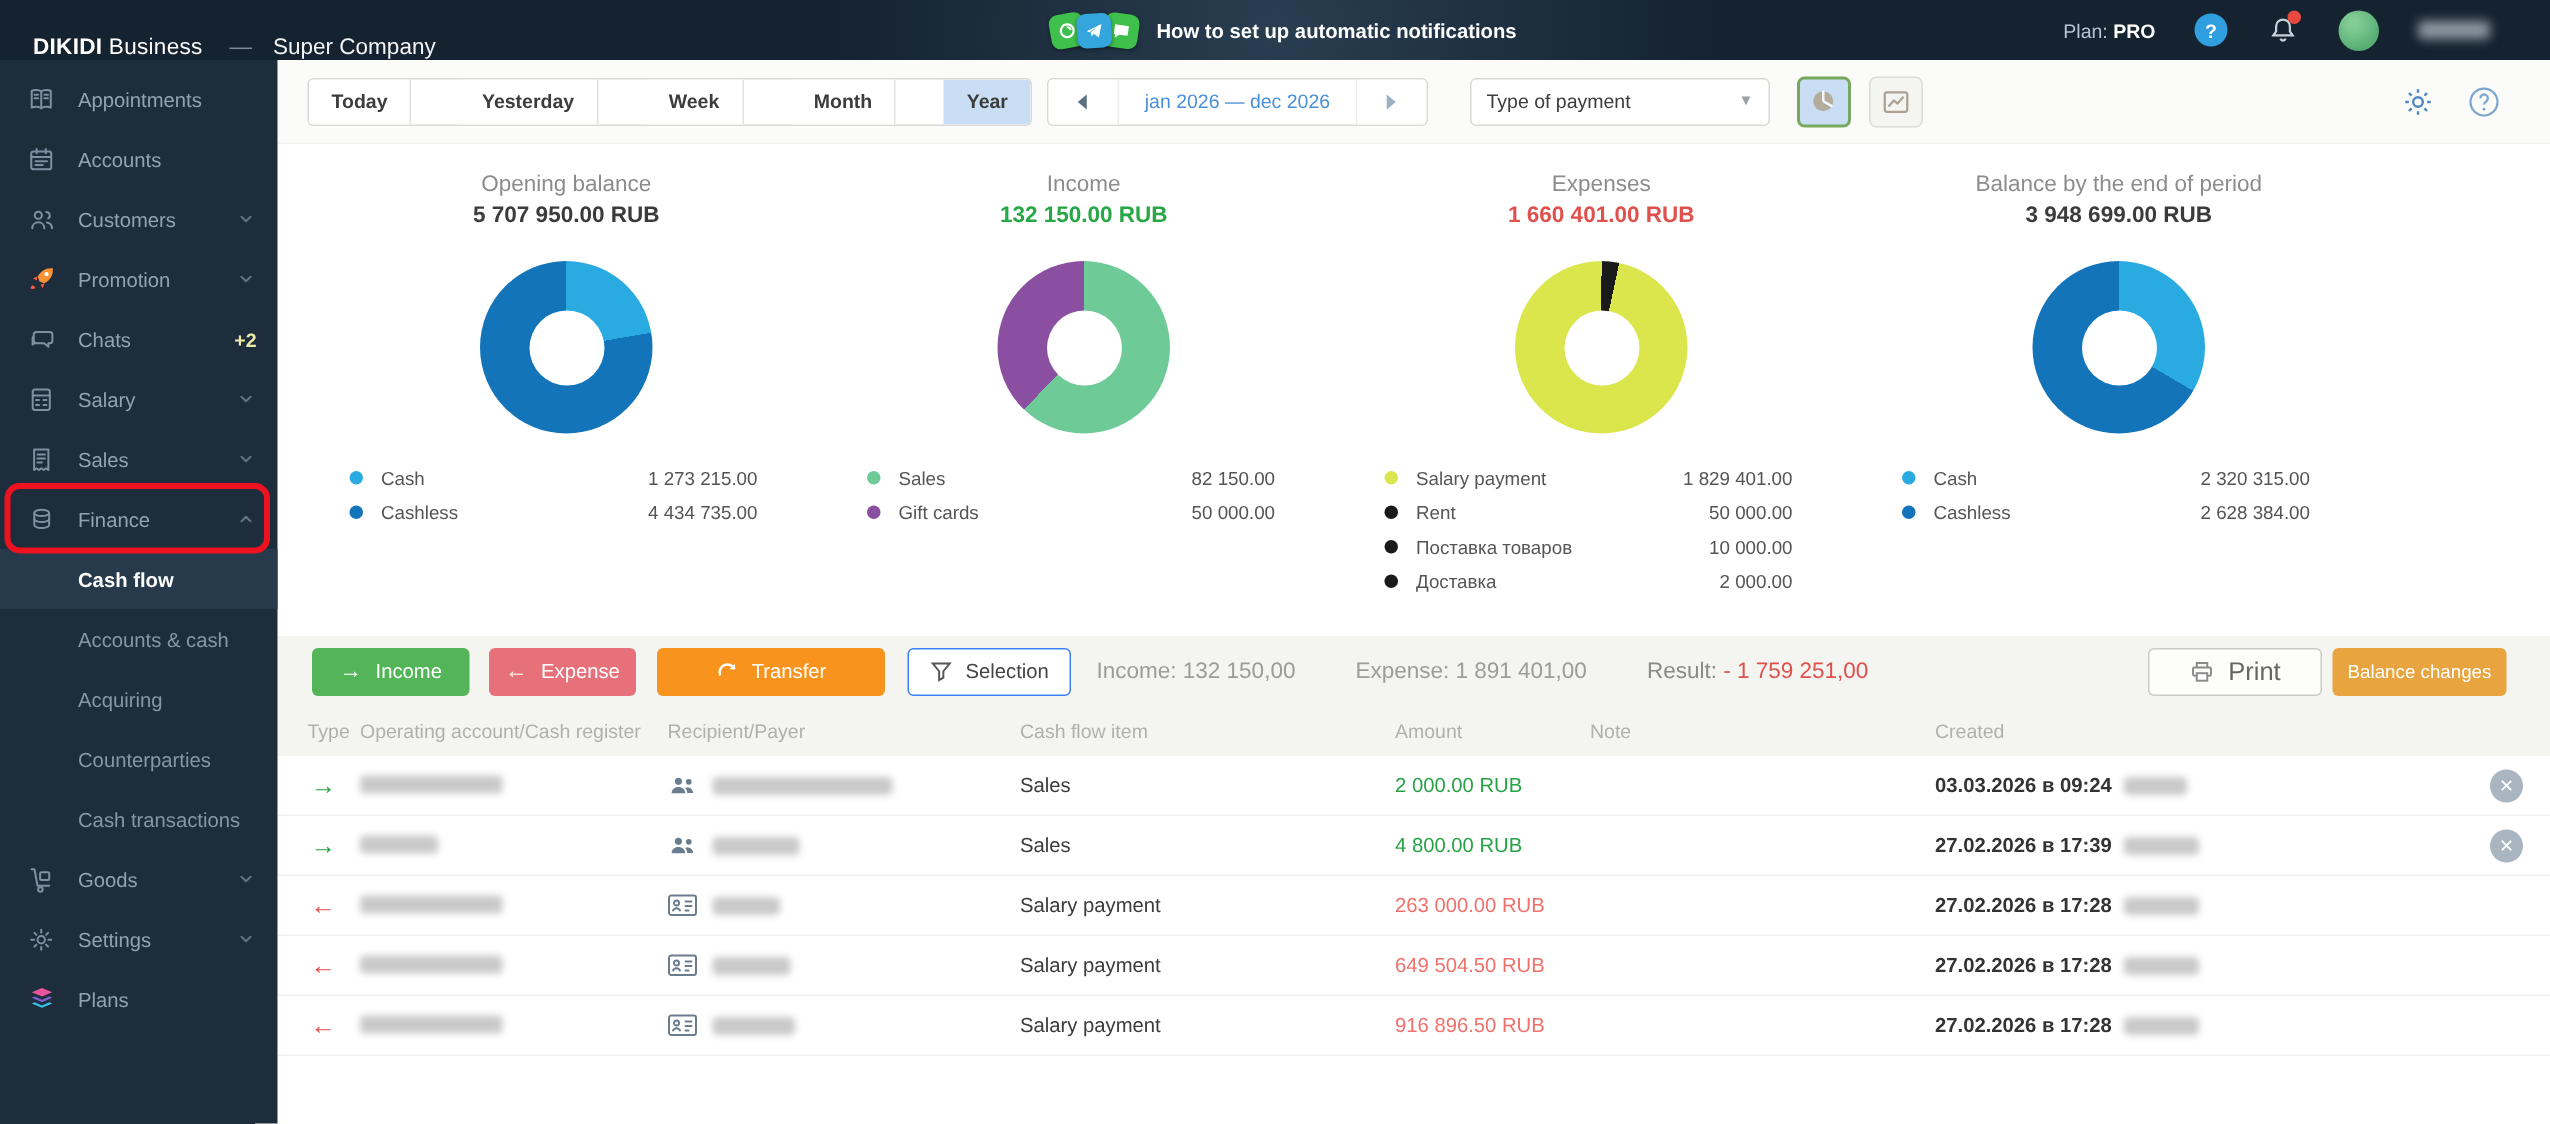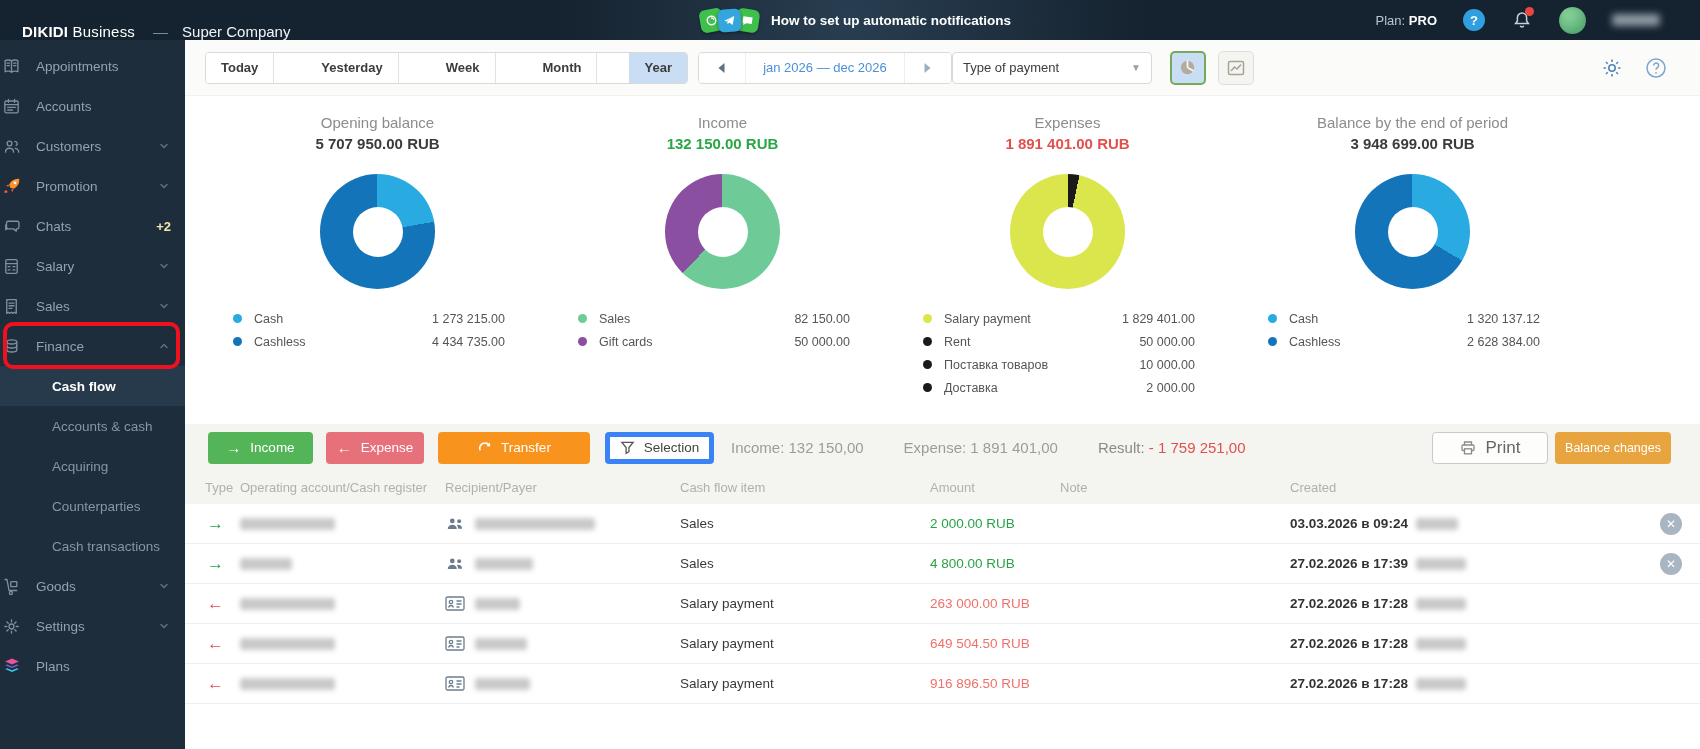--- a/index.html
+++ b/index.html
@@ -24,21 +24,21 @@
   .plan b { color:#fff; font-weight:800; }
   .help-bubble { width:22px; height:22px; border-radius:50%; background:#2f9fe0; color:#fff; font-size:13px; font-weight:700; display:flex; align-items:center; justify-content:center; cursor:pointer; }
   .bell { position:relative; width:22px; height:22px; }
   .bell .dot { position:absolute; right:-1px; top:-2px; width:9px; height:9px; border-radius:50%; background:#e8483f; }
   .avatar { width:27px; height:27px; border-radius:50%; overflow:hidden; position:relative; }
   .avatar .blurfill { position:absolute; inset:-4px; background:radial-gradient(circle at 40% 35%, #8ed6a0, #4da56b 70%); filter:blur(3px); }
   .user-blur { width:48px; height:12px; border-radius:3px; background:#8d98a2; filter:blur(3.5px); }
 
   
   .sidebar { position:absolute; left:0; top:40px; width:185px; height:709px; background:#1e2d3c; padding-top:6px; z-index:10; }
-  .side-item { position:relative; height:40px; display:flex; align-items:center; padding:0 14px 0 2px; cursor:pointer; color:#93a2b1; }
+  .side-item { position:relative; height:40px; display:flex; align-items:center; padding:0 14px 0 18px; cursor:pointer; color:#93a2b1; }
   .side-item .s-icon { width:20px; height:20px; margin-right:14px; color:#7e90a1; flex:none; display:flex; align-items:center; }
   .side-item .s-label { font-size:13.5px; white-space:nowrap; }
   .side-item.sub { padding-left:52px; }
   .side-item.sub .s-label { color:#8696a6; }
   .side-item.active { background:#273a4b; }
   .side-item.active .s-label { color:#ffffff; font-weight:700; }
   .s-badge { margin-left:auto; color:#efe9a8; font-size:13px; font-weight:700; }
   .s-chevron { margin-left:auto; width:14px; height:14px; color:#5f7183; }
   .annotation-box { position:absolute; left:3px; top:282px; width:177px; height:47px; border:4px solid #ee1220; border-radius:10px; pointer-events:none; z-index:15; }
 
@@ -47,21 +47,21 @@
 
   
   .toolbar { position:relative; height:56px; background:#fbfbf9; display:flex; align-items:center; padding-left:20px; border-bottom:1px solid #f1f1ee; }
   .seg-group { display:flex; border:1px solid #d9d9d6; border-radius:4px; overflow:hidden; background:#fff; height:32px;gap:32px; }
   .seg-btn { padding:0 15px; font-size:13px; color:#3c3c3c; background:#fff; border:none; border-right:1px solid #e2e2df; cursor:pointer; font-weight:700; line-height:30px; font-family:inherit; }
   .seg-btn:last-child { border-right:none; }
   .seg-btn.active { background:#c9def5; }
   .pager { display:flex; border:1px solid #d9d9d6; border-radius:4px; overflow:hidden; background:#fff; height:32px; margin-left:10px; align-items:stretch; }
   .pager-btn { width:46px; border:none; background:#fff; cursor:pointer; color:#6e8396; display:flex; align-items:center; justify-content:center; }
   .pager-date { width:160px; display:flex; align-items:center; justify-content:center; font-size:13px; color:#4a90d9; cursor:pointer; border-left:1px solid #eee; border-right:1px solid #eee; }
-  .filter-select { width:200px; height:32px; border:1px solid #d9d9d6; border-radius:4px; background:#fff; display:flex; align-items:center; padding:0 10px; font-size:13px; color:#3c3c3c; cursor:pointer; }
+  .filter-select { margin-left:28px; width:200px; height:32px; border:1px solid #d9d9d6; border-radius:4px; background:#fff; display:flex; align-items:center; padding:0 10px; font-size:13px; color:#3c3c3c; cursor:pointer; }
   .filter-caret { margin-left:auto; color:#9aa0a6; font-size:10px; }
   .chart-toggle { display:flex; gap:12px; margin-left:18px; }
   .tgl { width:36px; height:34px; border-radius:5px; display:flex; align-items:center; justify-content:center; cursor:pointer; border:1px solid #dcdcd9; background:#f4f4f1; color:#a9a294; }
   .tgl.active { background:#c9def5; border:2px solid #77a95c; }
   .toolbar-right { position:absolute; right:32px; top:0; height:56px; display:flex; align-items:center; gap:20px; color:#5b8fc9; }
   .tb-ic { width:24px; height:24px; cursor:pointer; }
 
   
   .charts { height:328px; display:flex; padding-left:20px; }
   .chart-col { width:345px; flex:none; display:flex; flex-direction:column; align-items:center; padding-top:18px; }
@@ -76,21 +76,21 @@
   .legend-label { font-size:12.5px; color:#555; }
   .legend-value { margin-left:auto; font-size:12.5px; color:#555; }
 
   
   .action-bar { height:47px; background:#f4f4f1; display:flex; align-items:center; padding-left:23px; }
   .abtn { height:32px; border:none; border-radius:4px; color:#fff; font-size:13.5px; cursor:pointer; display:flex; align-items:center; justify-content:center; gap:9px; font-family:inherit; }
   .abtn .ar { font-size:15px; font-weight:700; }
   .btn-income { width:105px; background:#53b558; margin-right:13px; }
   .btn-expense { width:98px; background:#e7717a; margin-right:14px; }
   .btn-transfer { width:152px; background:#f8941d; margin-right:15px; }
-  .btn-selection { width:109px; background:#fff; color:#444; border:5px solid #3b82f6; margin-right:17px; }
+  .btn-selection { width:109px; background:#fff; color:#444; border:1px solid #3b82f6; margin-right:17px; }
   .tot { font-size:15px; color:#9c9c9a; margin-right:40px; white-space:nowrap; }
   .tot .tv { color:#9c9c9a; }
   .tot-result { color:#8a8a88; margin-right:0; }
   .tot-result .tv { color:#e0514e; }
   .action-right { margin-left:auto; display:flex; gap:7px; padding-right:29px; }
   .btn-print { width:116px; height:32px; background:#fdfdfb; border:1px solid #c9c9c6; border-radius:4px; color:#666; font-size:17px; display:flex; align-items:center; justify-content:center; gap:10px; cursor:pointer; font-family:inherit; }
   .btn-balance { width:116px; height:32px; background:#e8a43f; border:none; border-radius:4px; color:#fff; font-size:12.5px; cursor:pointer; font-family:inherit; }
 
   
   .grid-cols { display:grid; grid-template-columns:55px 205px 235px 250px 130px 230px 350px 1fr; align-items:center; }
@@ -417,21 +417,21 @@
           </div>
           <div class="legend-row">
             <span class="legend-dot" style="background:#8a4fa0"></span>
             <span class="legend-label">Gift cards</span>
             <span class="legend-value">50 000.00</span>
           </div>
         </div>
       </div>
       <div class="chart-col">
         <div class="chart-title">Expenses</div>
-        <div class="chart-total" style="color:#e0514e">1 891 401.00 RUB</div>
+        <div class="chart-total" style="color:#e0514e">1 660 401.00 RUB</div>
         <div class="donut-wrap">
           <div class="donut" style="background:conic-gradient(from 12deg, #dbe64c 0.00deg 348.20deg, #1a1a1a 348.20deg 357.72deg, #1a1a1a 357.72deg 359.62deg, #1a1a1a 359.62deg 360.00deg)"></div>
           <div class="donut-hole"></div>
         </div>
         <div class="legend">
           <div class="legend-row">
             <span class="legend-dot" style="background:#dbe64c"></span>
             <span class="legend-label">Salary payment</span>
             <span class="legend-value">1 829 401.00</span>
           </div>
@@ -456,21 +456,21 @@
         <div class="chart-title">Balance by the end of period</div>
         <div class="chart-total" style="color:#3b3b3b">3 948 699.00 RUB</div>
         <div class="donut-wrap">
           <div class="donut" style="background:conic-gradient(from 0deg, #29abe2 0.00deg 120.37deg, #1374ba 120.37deg 360.00deg)"></div>
           <div class="donut-hole"></div>
         </div>
         <div class="legend">
           <div class="legend-row">
             <span class="legend-dot" style="background:#29abe2"></span>
             <span class="legend-label">Cash</span>
-            <span class="legend-value">1 320 137.12</span>
+            <span class="legend-value">2 320 315.00</span>
           </div>
           <div class="legend-row">
             <span class="legend-dot" style="background:#1374ba"></span>
             <span class="legend-label">Cashless</span>
             <span class="legend-value">2 628 384.00</span>
           </div>
         </div>
       </div>
     </div>
 

